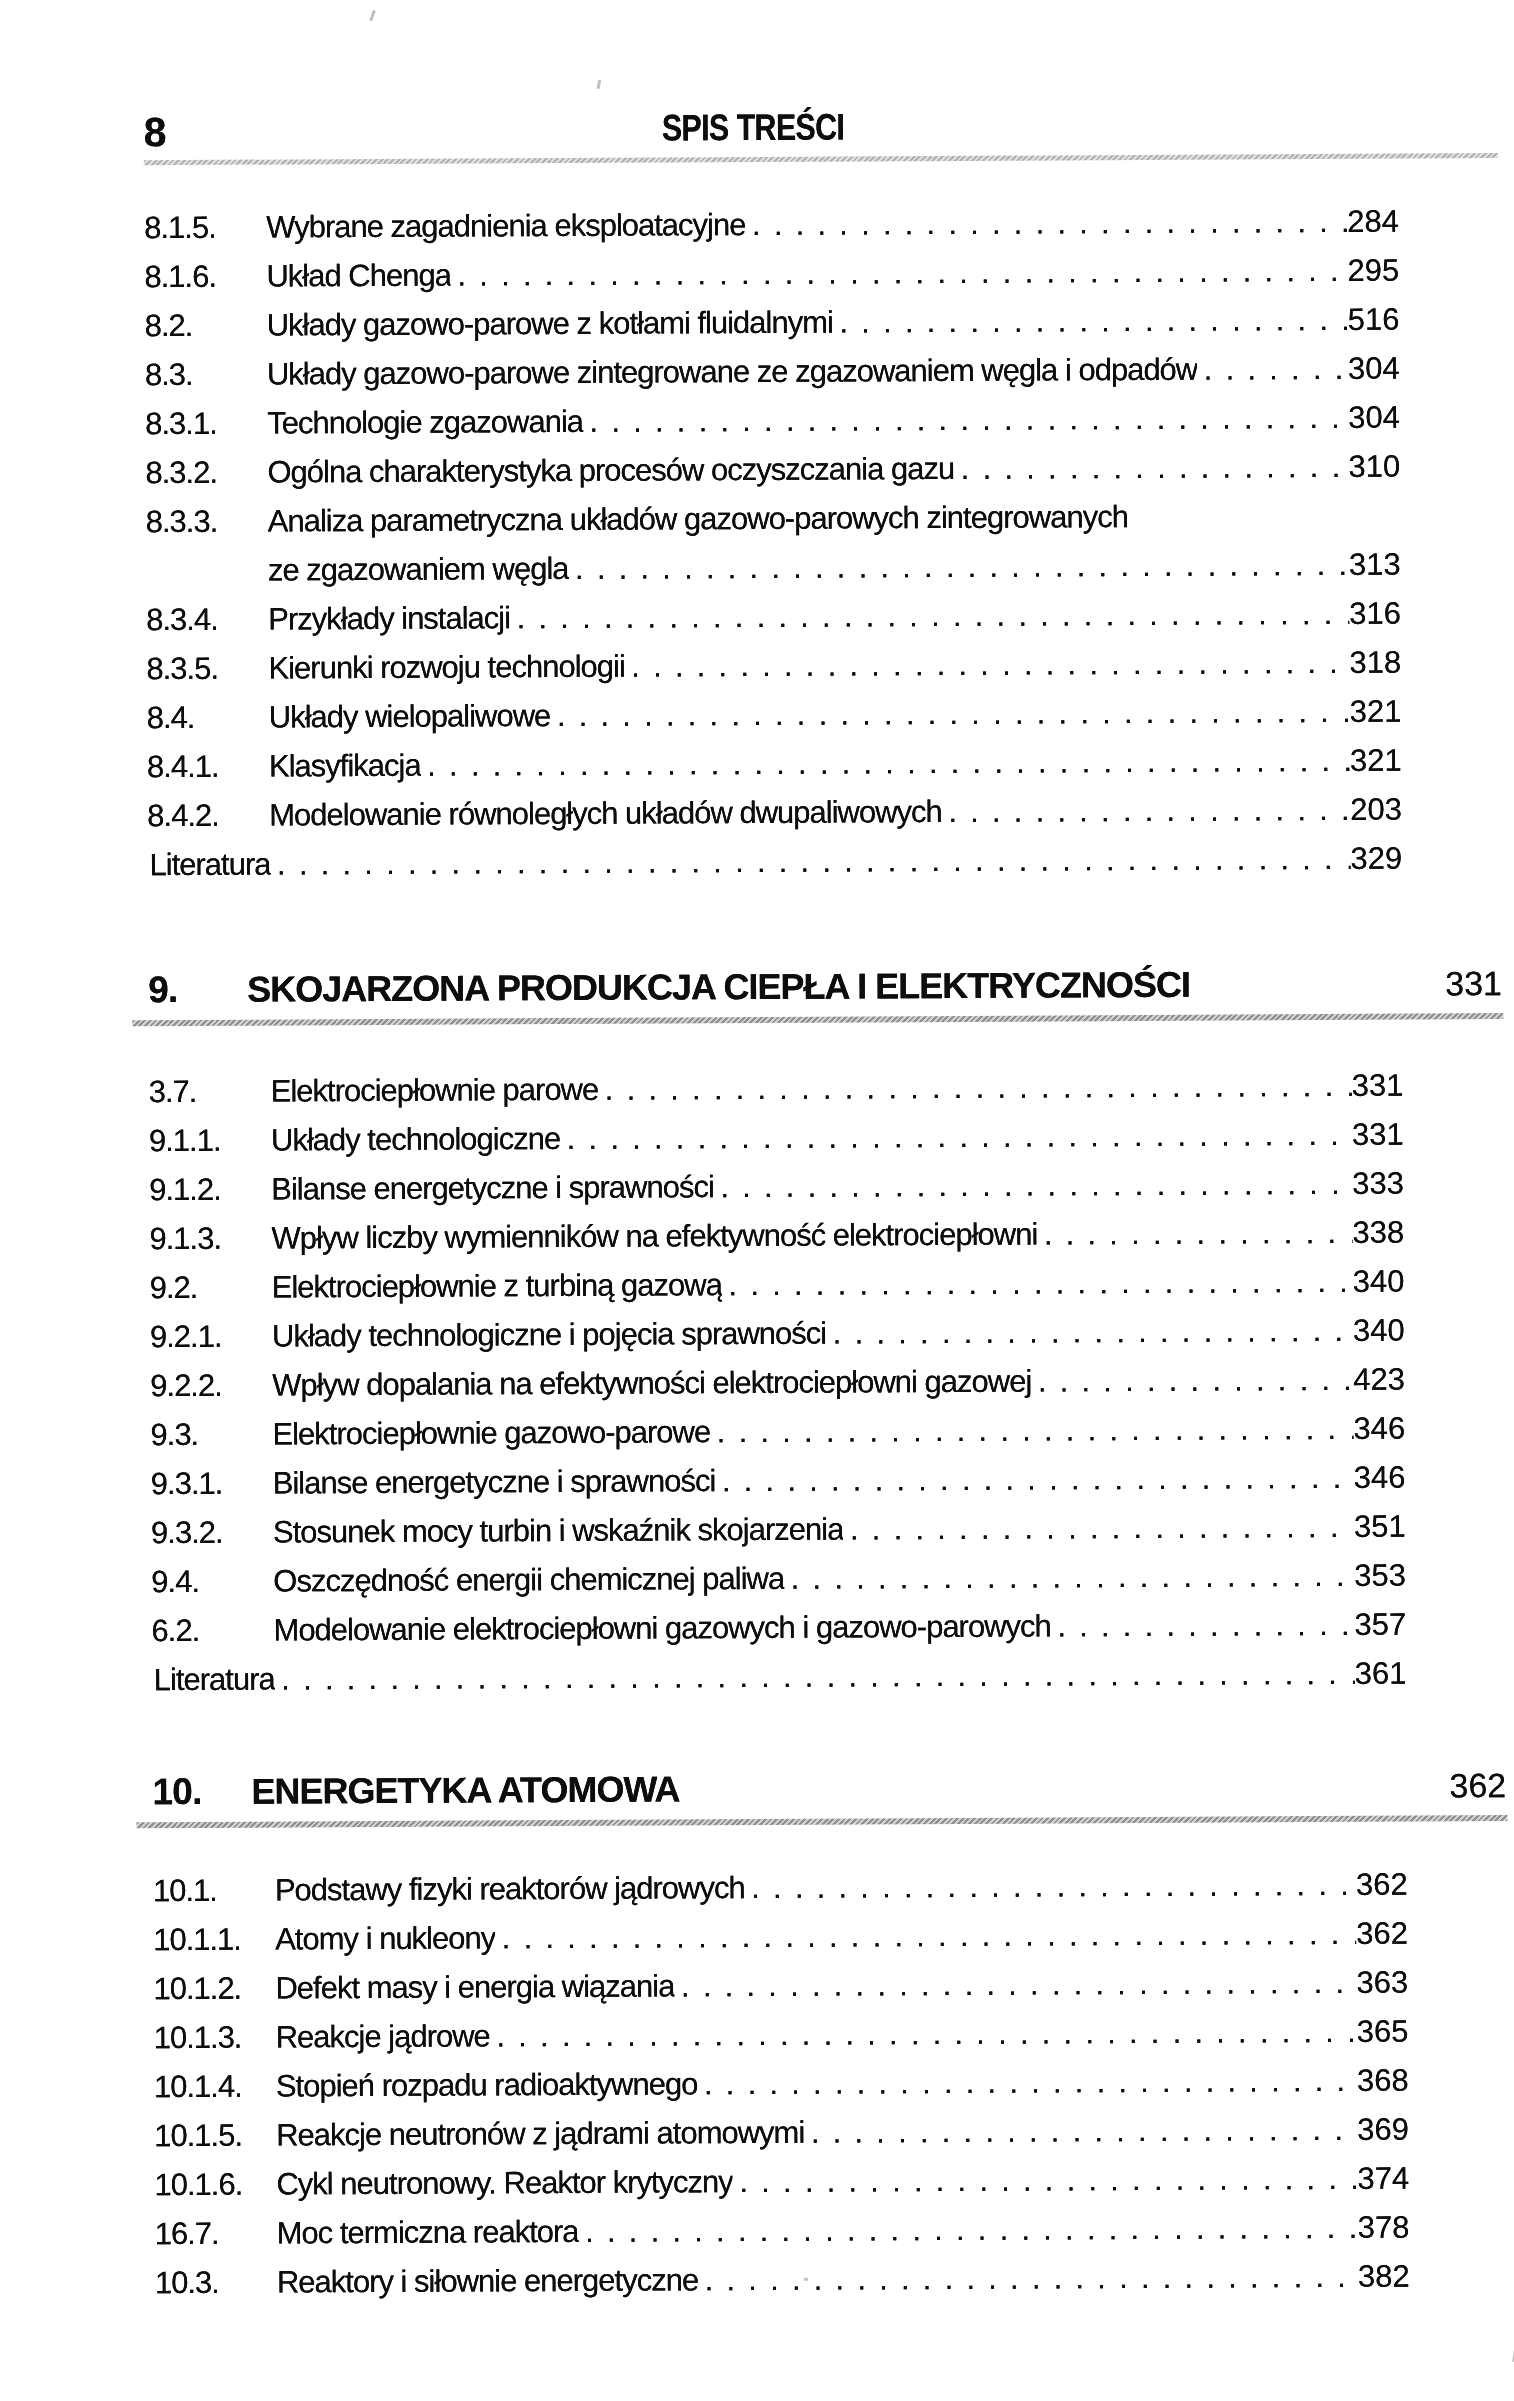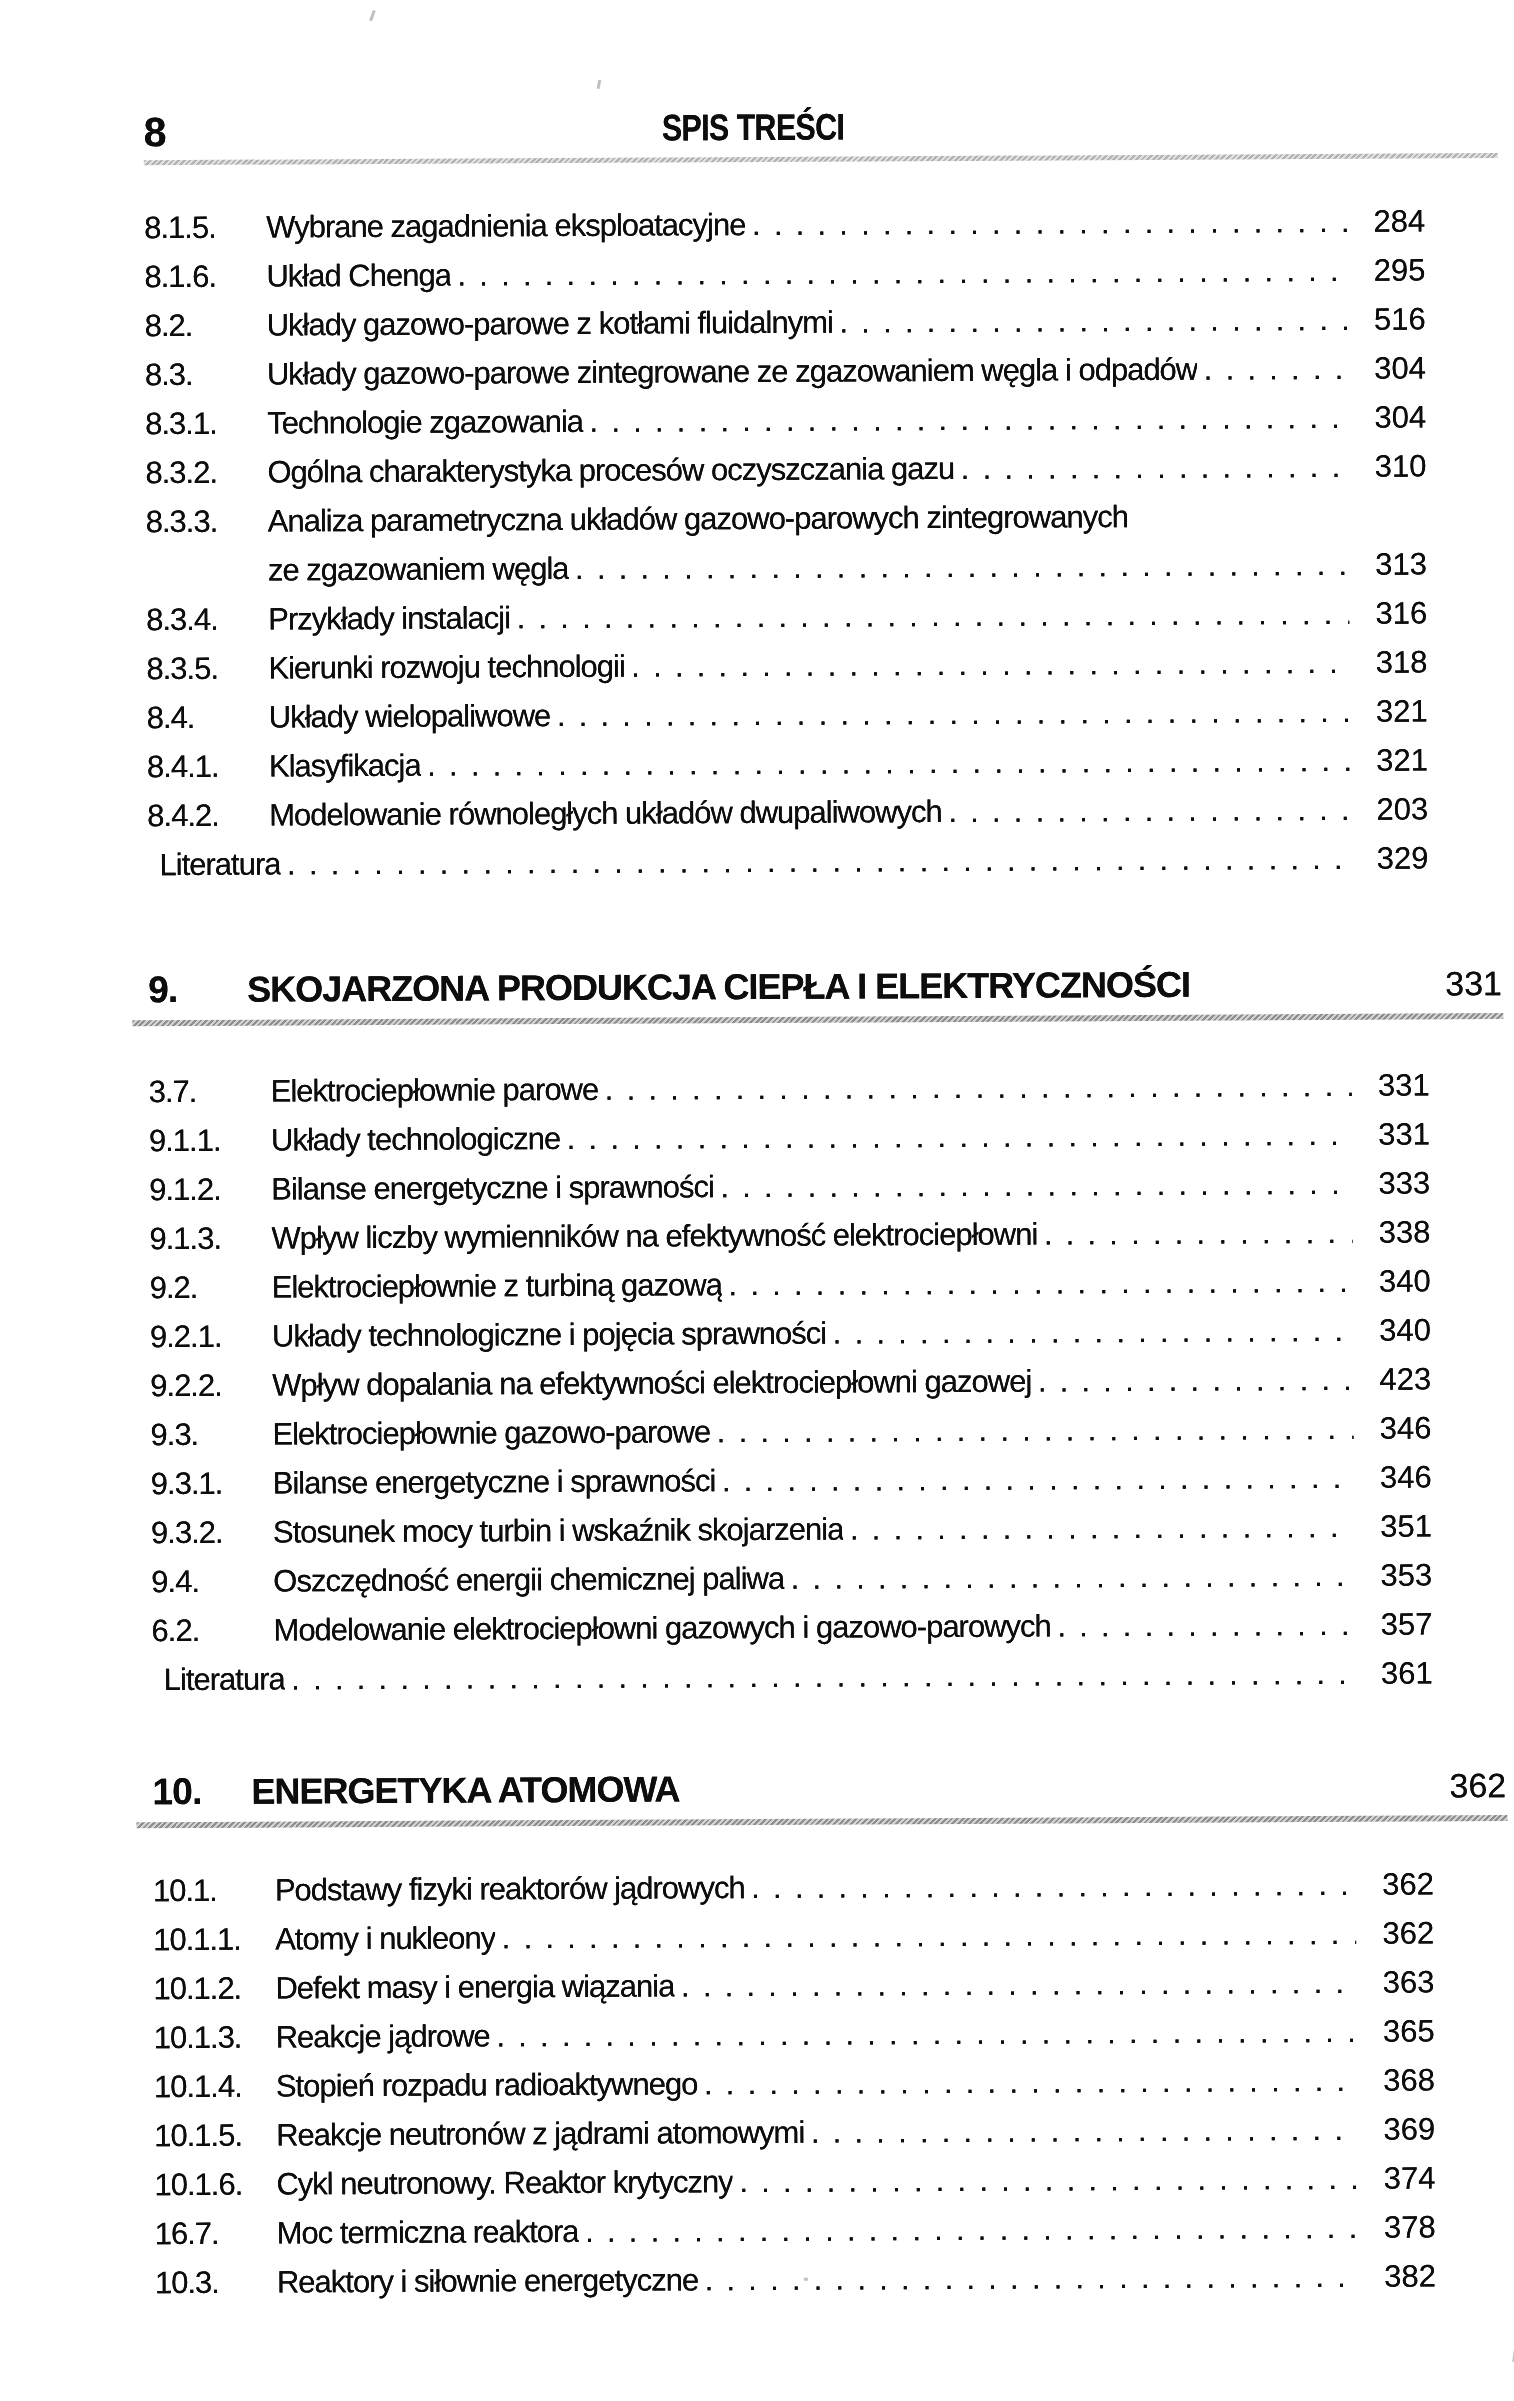--- a/index.html
+++ b/index.html
@@ -72,36 +72,35 @@
     align-items: baseline;
     height: 49px;
     line-height: 49px;
     font-size: 31px;
     letter-spacing: -1px;
     white-space: nowrap;
   }
   .row .num {
     flex: 0 0 122px;
   }
-  .row.flush .title { margin-left: 12px; }
+  .row.flush .title { margin-left: 2px; }
   .row .title { flex: 0 1 auto; overflow: hidden; }
   .row .dots {
     flex: 1 1 0;
     min-width: 0;
     overflow: hidden;
     white-space: nowrap;
     padding-left: 6.6px;
   }
   .row .dots::after {
     content: "........................................................................................................";
     letter-spacing: 13.2px;
   }
   .row .pg {
     flex: 0 0 78px;
-    text-align: right;
     letter-spacing: 0;
   }
 
   
   .heading-row {
     display: flex;
     align-items: center;
     height: 54px;
     padding: 0 13.2px 0 148px;
     white-space: nowrap;

